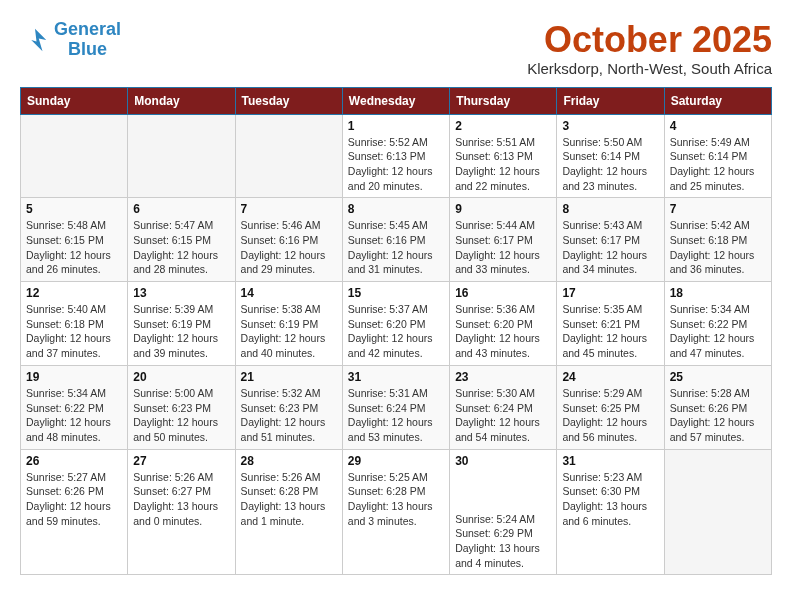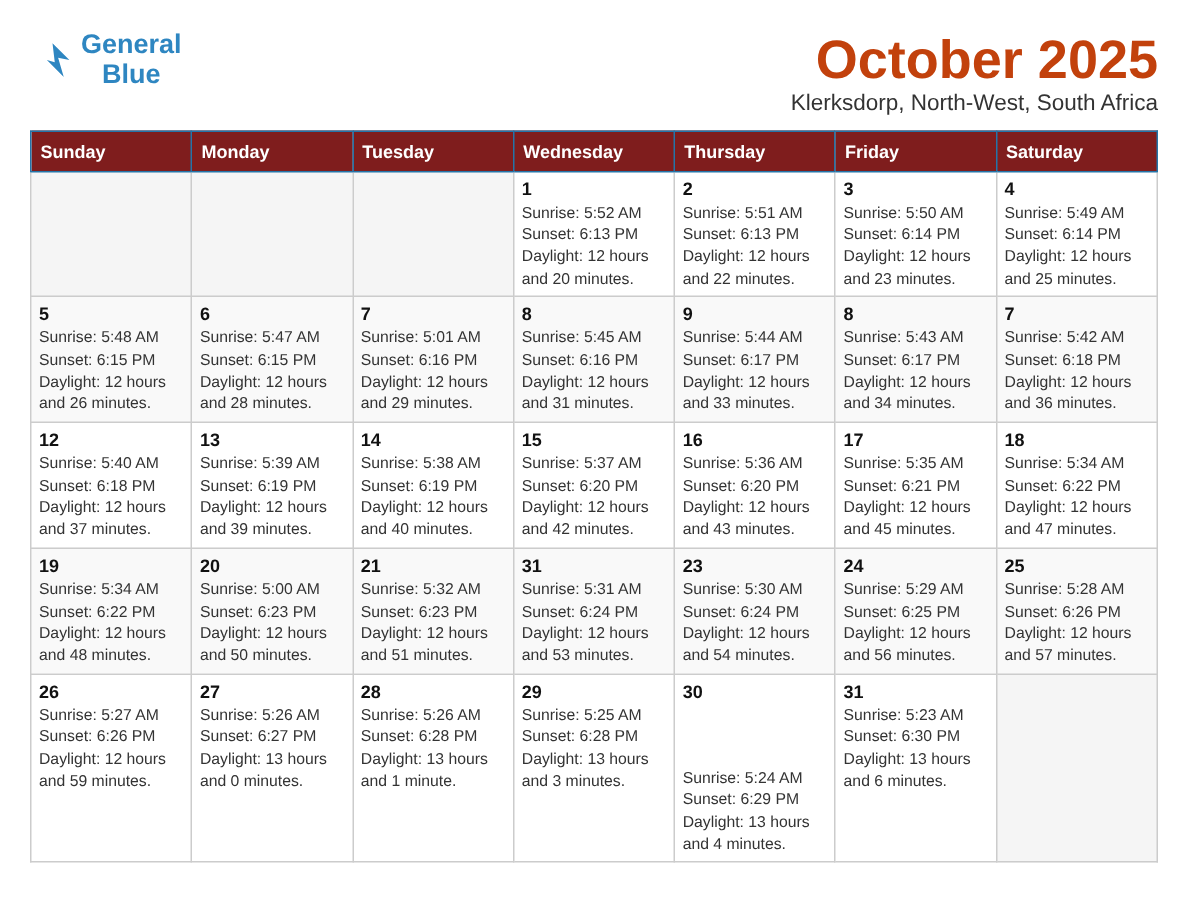--- a/index.html
+++ b/index.html
@@ -163,21 +163,21 @@
         </td>
         <td>
           <div class="day-num">6</div>
           <div class="day-info" style="white-space: pre-line;">Sunrise: 5:47 AM
 Sunset: 6:15 PM
 Daylight: 12 hours
 and 28 minutes.</div>
         </td>
         <td>
           <div class="day-num">7</div>
-          <div class="day-info" style="white-space: pre-line;">Sunrise: 5:01 AM
+          <div class="day-info" style="white-space: pre-line;">Sunrise: 5:46 AM
 Sunset: 6:16 PM
 Daylight: 12 hours
 and 29 minutes.</div>
         </td>
         <td>
           <div class="day-num">8</div>
           <div class="day-info" style="white-space: pre-line;">Sunrise: 5:45 AM
 Sunset: 6:16 PM
 Daylight: 12 hours
 and 31 minutes.</div>

